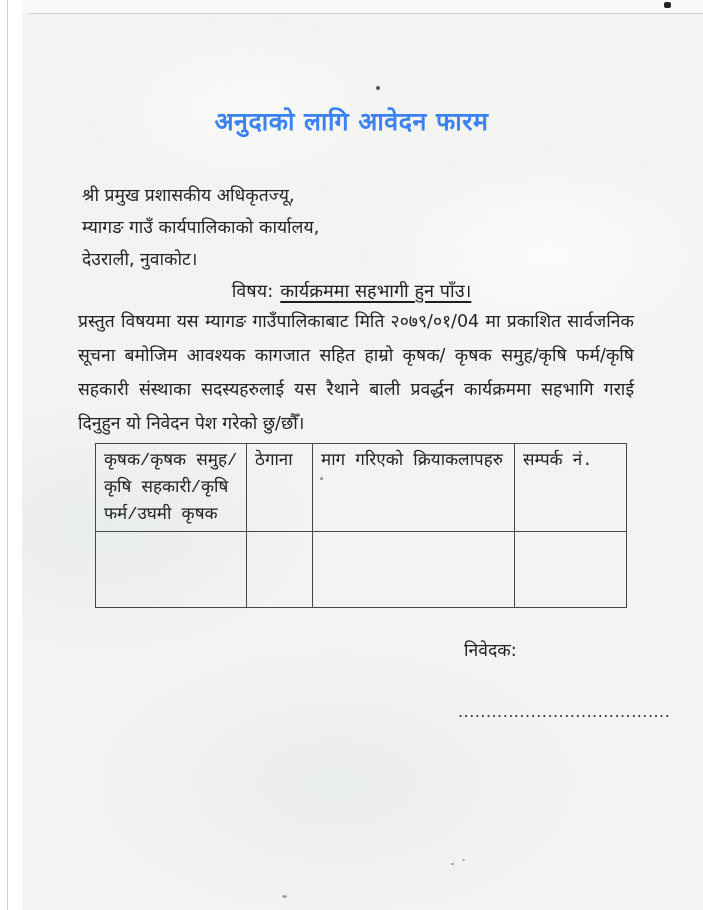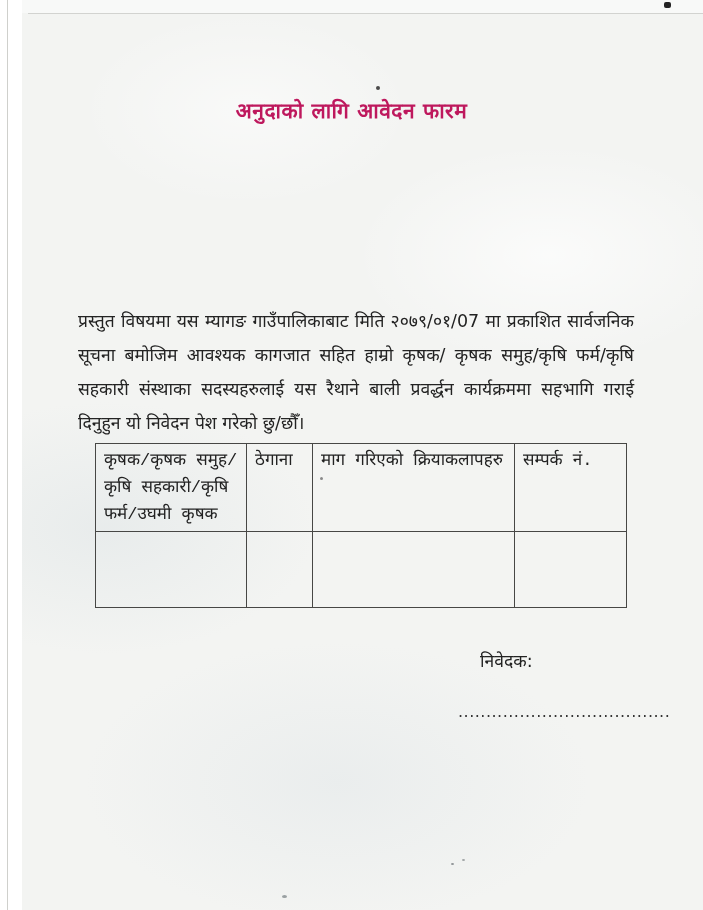--- a/index.html
+++ b/index.html
@@ -19,23 +19,23 @@
       radial-gradient(360px 200px at 48% 86%, rgba(221,227,230,0.40), rgba(221,227,230,0) 70%),
       radial-gradient(240px 140px at 35% 12%, rgba(255,255,255,0.5), rgba(255,255,255,0) 70%),
       #f3f4f2;
   }
   .left-strip{position:absolute;left:0;top:0;width:22px;height:100%;background:#ffffff;}
   .left-line{position:absolute;left:7px;top:0;width:1px;height:100%;background:#cfd0cc;}
   .top-strip{position:absolute;left:22px;right:0;top:0;height:13px;background:#f8f9f8;}
   .top-line{position:absolute;left:28px;right:0;top:13px;height:1px;background:#c7c8c4;opacity:.75;}
 
   .title{
-    position:absolute;left:0;right:0;top:92px;margin:4px;
-    text-align:center;font-size:21px;font-weight:bold;
-    letter-spacing:.5px;color:#be185d;
+    position:absolute;left:0;right:0;top:92px;margin:11px;
+    text-align:center;font-size:25px;font-weight:bold;
+    letter-spacing:.5px;color:#3b82f6;
   }
   .date-line{position:absolute;left:455px;top:139px;font-size:17px;color:#2a2a2a;white-space:nowrap;}
   .date-line .dots{letter-spacing:1px;margin-left:6px;color:#333;}
 
   .recipient{position:absolute;left:82px;top:179px;font-size:17.5px;line-height:32px;color:#242424;}
 
   .subject{position:absolute;left:0;right:0;top:278px;text-align:center;font-size:18px;color:#1f1f1f;}
   .subject .u{
     margin-left:7px;
     text-decoration:underline;
@@ -55,21 +55,21 @@
   }
   table.form-table th,table.form-table td{
     border:1.6px solid #474745;
     vertical-align:top;text-align:left;
     padding:3px 8px;font-weight:normal;line-height:27px;
   }
   table.form-table thead tr{height:68px;}
   table.form-table tbody tr{height:76px;}
   th.c1{text-align:justify;}
 
-  .nivedak{position:absolute;left:480px;top:637px;font-size:17.5px;color:#222;margin-top:11px;}
+  .nivedak{position:absolute;left:464px;top:637px;font-size:17.5px;color:#222;}
   .sig-dots{position:absolute;left:458px;top:702px;font-size:16px;letter-spacing:.5px;color:#333;white-space:nowrap;}
 
   .speck{position:absolute;border-radius:50%;}
   .speck.a{left:664px;top:2px;width:7px;height:6px;background:#232323;border-radius:2px;}
   .speck.b{left:376px;top:86px;width:4px;height:4px;background:#4a4a4a;}
   .speck.c{left:320px;top:477px;width:3px;height:3px;background:#8a8a8a;}
   .speck.d{left:282px;top:895px;width:5px;height:3px;background:#9aa0a2;}
   .speck.e{left:451px;top:863px;width:3px;height:2px;background:#8f9496;}
   .speck.f{left:462px;top:859px;width:3px;height:2px;background:#a0a4a6;}
 </style>
@@ -79,23 +79,31 @@
 <div class="canvas">
   <div class="paper"></div>
   <div class="left-strip"></div>
   <div class="left-line"></div>
   <div class="top-strip"></div>
   <div class="top-line"></div>
 
   <h1 class="title">अनुदाको लागि आवेदन फारम</h1>
 
 
+  <div class="recipient">
+    <div>श्री प्रमुख प्रशासकीय अधिकृतज्यू,</div>
+    <div>म्यागङ गाउँ कार्यपालिकाको कार्यालय,</div>
+    <div>देउराली, नुवाकोट।</div>
+  </div>
 
+  <div class="subject">
+    <span>विषय:</span><span class="u">कार्यक्रममा सहभागी हुन पाँउ।</span>
+  </div>
 
-  <p class="body-text">प्रस्तुत विषयमा यस म्यागङ गाउँपालिकाबाट मिति २०७९/०१/07 मा प्रकाशित सार्वजनिक सूचना बमोजिम आवश्यक कागजात सहित हाम्रो कृषक/ कृषक समुह/कृषि फर्म/कृषि सहकारी संस्थाका सदस्यहरुलाई यस रैथाने बाली प्रवर्द्धन कार्यक्रममा सहभागि गराई दिनुहुन यो निवेदन पेश गरेको छु/छौँ।</p>
+  <p class="body-text">प्रस्तुत विषयमा यस म्यागङ गाउँपालिकाबाट मिति २०७९/०१/04 मा प्रकाशित सार्वजनिक सूचना बमोजिम आवश्यक कागजात सहित हाम्रो कृषक/ कृषक समुह/कृषि फर्म/कृषि सहकारी संस्थाका सदस्यहरुलाई यस रैथाने बाली प्रवर्द्धन कार्यक्रममा सहभागि गराई दिनुहुन यो निवेदन पेश गरेको छु/छौँ।</p>
 
   <table class="form-table">
     <colgroup>
       <col style="width:151px">
       <col style="width:66px">
       <col style="width:202px">
       <col style="width:112px">
     </colgroup>
     <thead>
       <tr>

